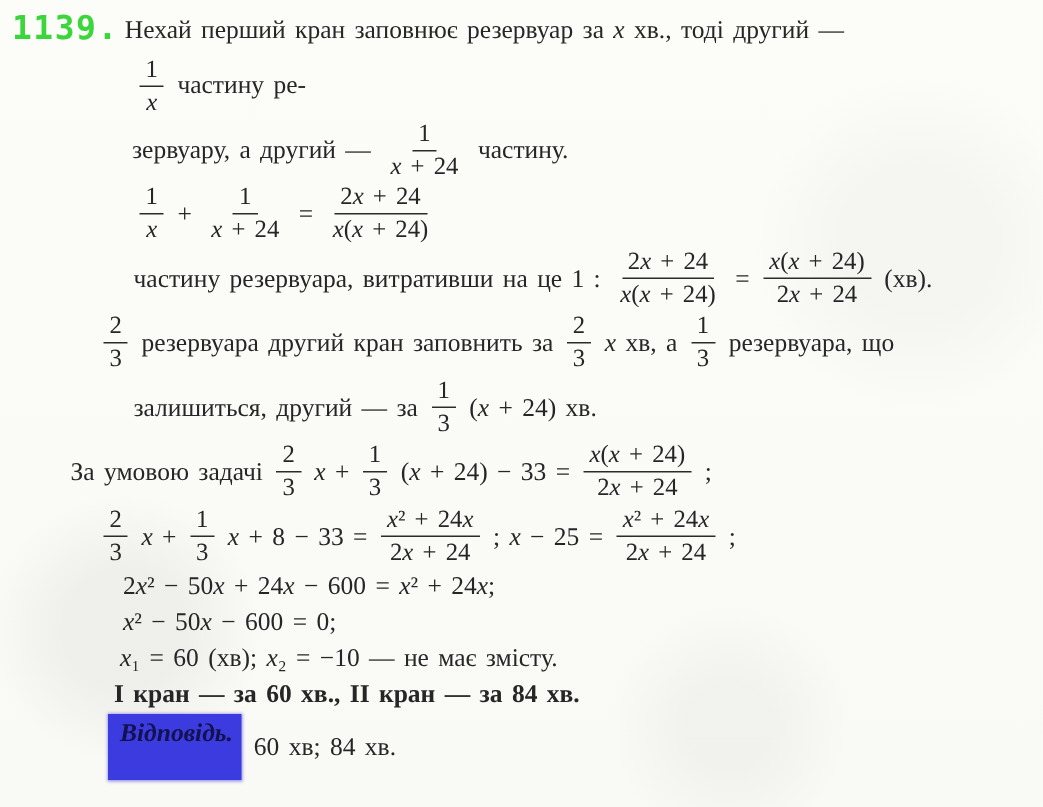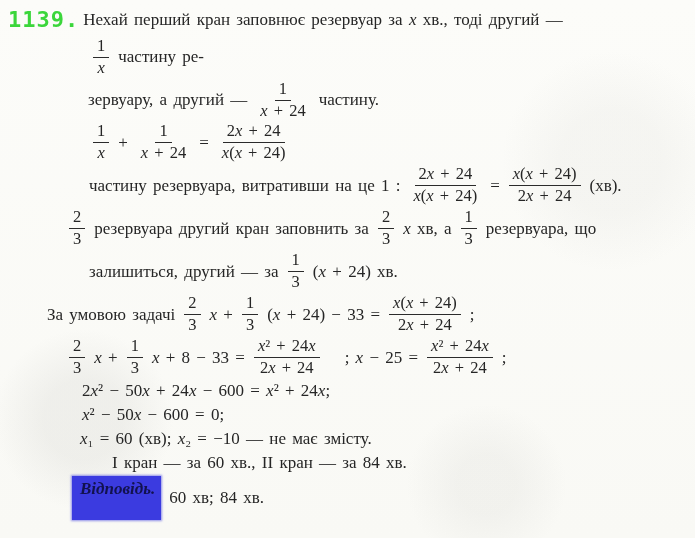--- a/index.html
+++ b/index.html
@@ -151,37 +151,37 @@
         <span class="txt" style="margin-right: 4px; margin-left: 4px;"><i>x</i>  +</span>
         <span class="frac">
           <span class="num">1</span>
           <span class="den">3</span>
         </span>
         <span class="txt" style="margin-right: 4px; margin-left: 4px;"><i>x</i>  + 8 − 33 =</span>
         <span class="frac">
           <span class="num"><i>x</i>² + 24<i>x</i></span>
           <span class="den">2<i>x</i> + 24</span>
         </span>
-        <span class="txt" style="margin-right: 4px; margin-left: 20px;">;  <i>x</i> − 25 =</span>
+        <span class="txt" style="margin-right: 4px; margin-left: 4px;">;  <i>x</i> − 25 =</span>
         <span class="frac">
           <span class="num"><i>x</i>² + 24<i>x</i></span>
           <span class="den">2<i>x</i> + 24</span>
         </span>
         <span class="txt" style="margin-right: 4px; margin-left: 4px;">;</span>
       </div>
       <div class="line" style="padding-left: 78px;">
         <span class="txt" style="margin-right: 4px; margin-left: 4px;">2<i>x</i>² − 50<i>x</i> + 24<i>x</i> − 600 = <i>x</i>² + 24<i>x</i>;</span>
       </div>
       <div class="line" style="padding-left: 78px;">
         <span class="txt" style="margin-right: 12px; margin-left: 4px;"><i>x</i>² − 50<i>x</i> − 600 = 0;</span>
       </div>
       <div class="line" style="padding-left: 76px;">
         <span class="txt" style="margin-right: 4px; margin-left: 4px;"><i>x</i>₁ = 60 (хв); <i>x</i>₂ = −10 — не має змісту.</span>
       </div>
-      <div class="line" style="padding-left: 108px;">
+      <div class="line" style="padding-left: 72px; font-weight: bold;">
         <span class="txt" style="margin-right: 4px; margin-left: 4px;">I кран — за 60 хв., II кран — за 84 хв.</span>
       </div>
       <div class="line" style="padding-left: 72px;">
         <span class="answer-highlight">Відповідь.</span>
         <span class="txt" style="margin-right: 4px; margin-left: 4px;">60 хв; 84 хв.</span>
       </div>
     </div>
 </div>
 
 </body></html>

